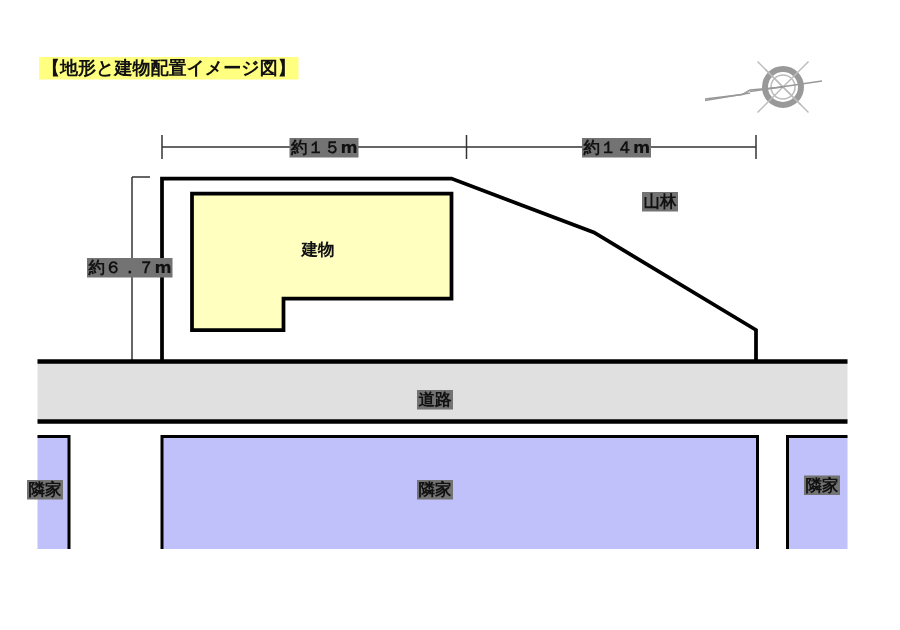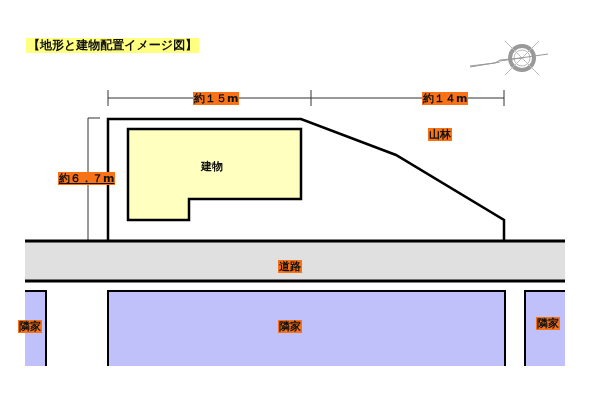--- a/index.html
+++ b/index.html
@@ -1,20 +1,20 @@
 <!DOCTYPE html>
 <html><head>
 <meta charset="utf-8">
 <style>
   html, body { margin: 0; padding: 0; background: #ffffff; }
   body { width: 600px; height: 420px; position: relative; overflow: hidden;
          font-family: "DejaVu Sans", sans-serif; }
   .canvas { position: absolute; left: 0; top: 0; width: 600px; height: 420px; }
   .lbl { position: absolute; font-size: 11px; font-weight: bold; color: #111;
-         background: #f97316; white-space: nowrap; line-height: 13px; padding: 0 1px; }
+         background: #737373; white-space: nowrap; line-height: 13px; padding: 0 1px; }
   .title { position: absolute; left: 26px; top: 38px; font-size: 12px; font-weight: bold;
            color: #111; background: #ffff80; padding: 0 2px; line-height: 15px; }
 </style>
 </head>
 <body>
 
 <div class="canvas">
   <svg width="600" height="420" viewBox="0 0 600 420" style="position:absolute;left:0;top:0">
 
     <g>
@@ -56,21 +56,21 @@
       <polyline points="108,366 108,291 505,291 505,366" fill="none" stroke="#000" stroke-width="2"></polyline>
     </g>
     <g>
       <rect x="525" y="291" width="40" height="75" fill="#c0c0fa"></rect>
       <polyline points="525,366 525,291 565,291" fill="none" stroke="#000" stroke-width="2"></polyline>
     </g>
   </svg>
 
   <div class="title">【地形と建物配置イメージ図】</div>
   <div class="lbl" style="left:193px;top:92px;">約１５m</div>
-  <div class="lbl" style="left:388px;top:92px;margin-left:34px;">約１４m</div>
-  <div class="lbl" style="left:58px;top:172px;text-decoration:underline;">約６．７m</div>
+  <div class="lbl" style="left:388px;top:92px;">約１４m</div>
+  <div class="lbl" style="left:58px;top:172px;">約６．７m</div>
   <div class="lbl" style="left:200px;top:160px;background:transparent;">建物</div>
   <div class="lbl" style="left:408px;top:128px;margin-left:20px;">山林</div>
   <div class="lbl" style="left:278px;top:260px;">道路</div>
   <div class="lbl" style="left:18px;top:320px;">隣家</div>
   <div class="lbl" style="left:278px;top:320px;">隣家</div>
   <div class="lbl" style="left:536px;top:317px;">隣家</div>
 </div>
 
 </body></html>

